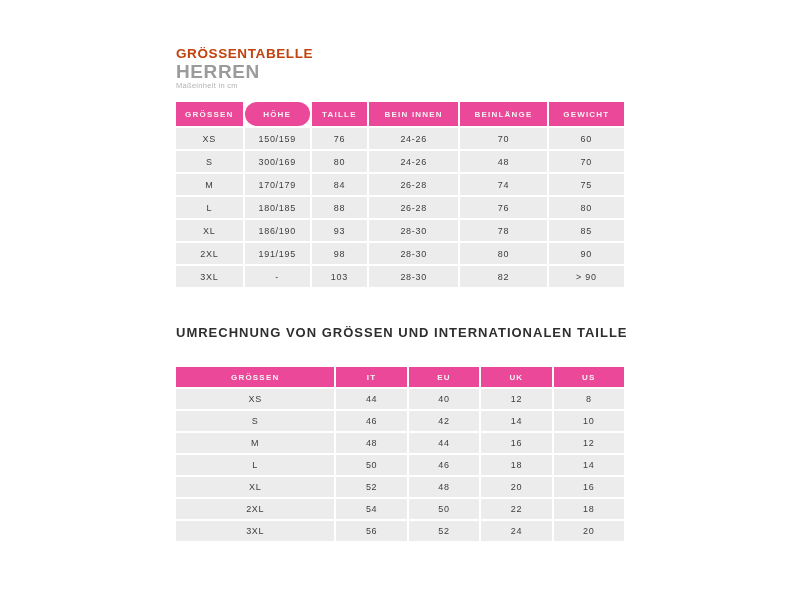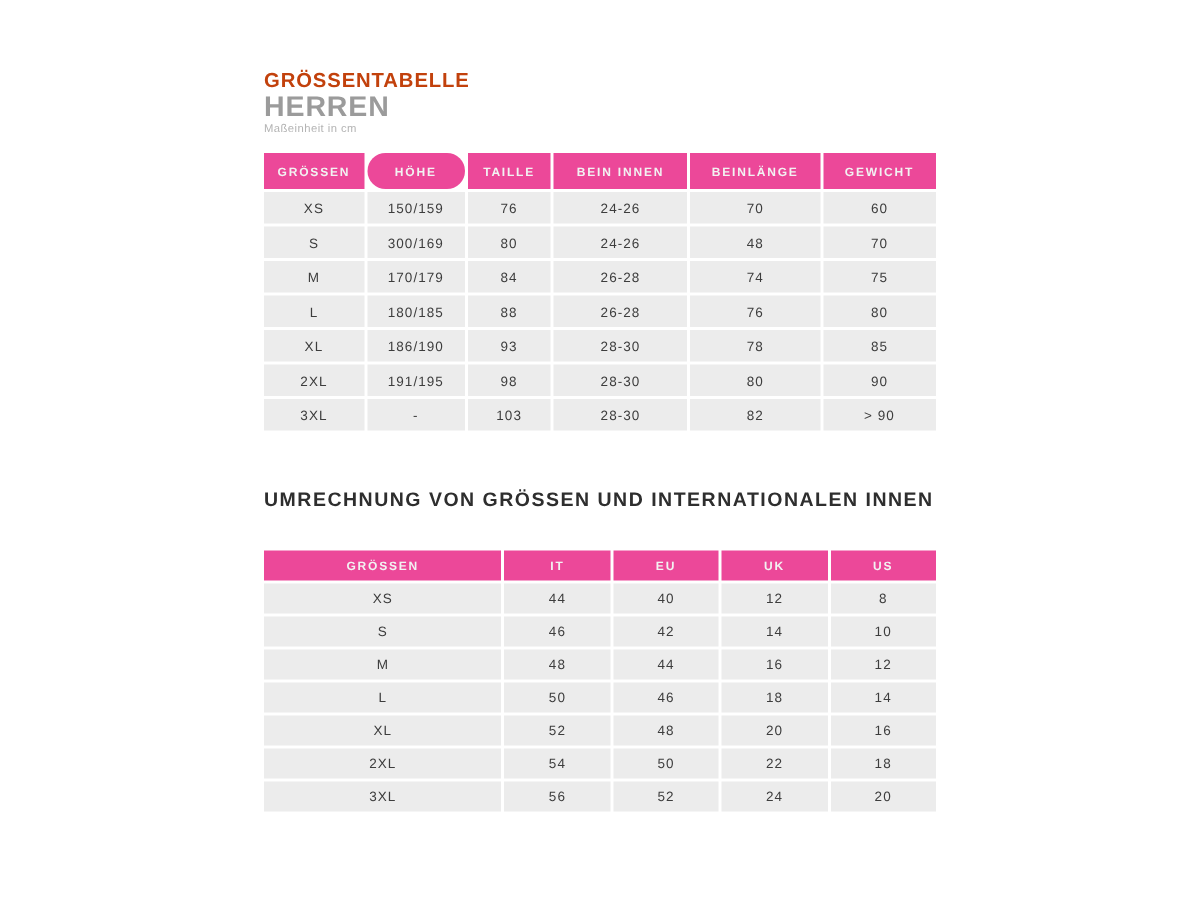--- a/index.html
+++ b/index.html
@@ -171,21 +171,21 @@
             <td>3XL</td>
             <td>-</td>
             <td>103</td>
             <td>28-30</td>
             <td>82</td>
             <td>&gt; 90</td>
           </tr>
         </tbody>
       </table>
 
-    <div class="section-title">UMRECHNUNG VON GRÖSSEN UND INTERNATIONALEN INNEN</div>
+    <div class="section-title">UMRECHNUNG VON GRÖSSEN UND INTERNATIONALEN TAILLE</div>
 
     <table class="chart" id="conversion-table">
         <thead>
           <tr>
             <th>GRÖSSEN</th>
             <th>IT</th>
             <th>EU</th>
             <th>UK</th>
             <th>US</th>
           </tr>

